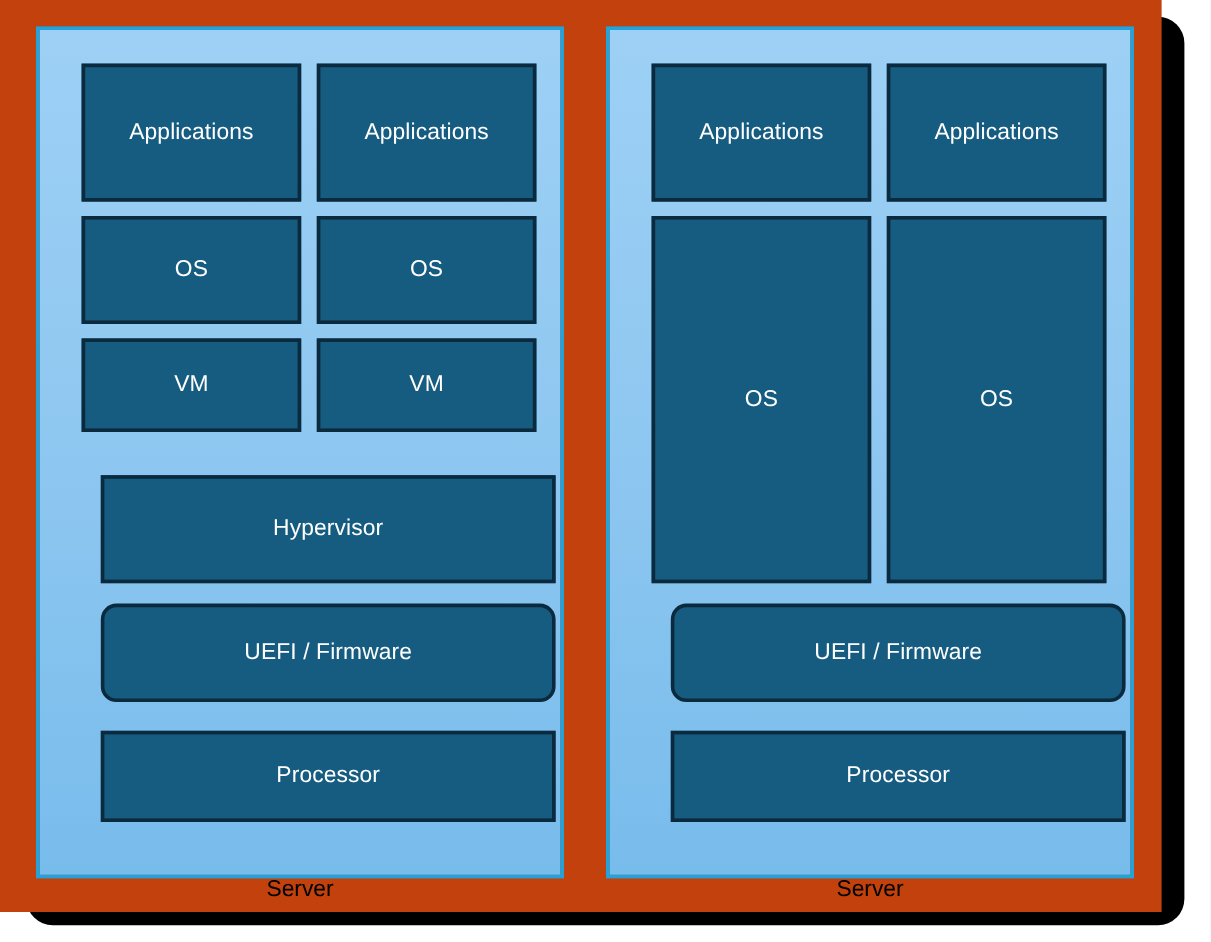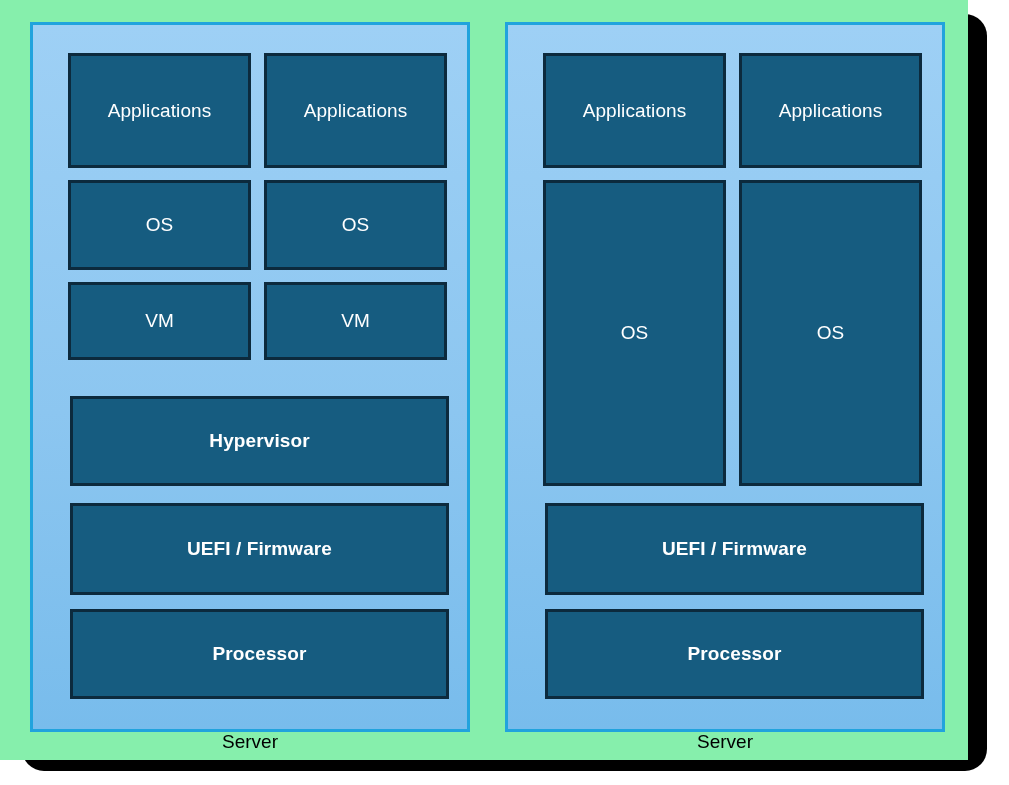--- a/index.html
+++ b/index.html
@@ -28,21 +28,21 @@
     height: 757px;
     background: #000000;
     border-radius: 0 22px 22px 22px;
   }
   .page-sheet {
     position: absolute;
     left: 0px;
     top: 0px;
     width: 968px;
     height: 760px;
-    background: #86efac;
+    background: #c2410c;
   }
 
   
   .server-panel {
     position: absolute;
     box-sizing: border-box;
     background: linear-gradient(180deg, #9ed0f5 0%, #8cc6f0 55%, #78bcec 100%);
     border: 3px solid #21a3dd;
   }
   #panel-virtualized { left: 30px;  top: 22px; width: 440px; height: 710px; }
@@ -63,30 +63,30 @@
     font-size: 19px;
     line-height: 1.15;
     letter-spacing: 0.1px;
     text-align: center;
     white-space: nowrap;
   }
 
   
   .col-left  { left: 35px;  width: 183px; }
   .col-right { left: 231px; width: 183px; }
-  .full-row  { left: 37px;  width: 379px; font-weight: bold; }
+  .full-row  { left: 51px;  width: 379px; }
 
   
   .row-apps       { top: 28px;  height: 115px; }
   .row-os-small   { top: 155px; height: 90px;  }
   .row-vm         { top: 257px; height: 78px;  }
   .row-os-tall    { top: 155px; height: 306px; }
   .row-hypervisor { top: 371px; height: 90px;  }
-  .row-uefi       { top: 478px; height: 92px;  }
-  .row-processor  { top: 584px; height: 90px;  }
+  .row-uefi       { top: 478px; height: 82px; border-radius: 13px;  }
+  .row-processor  { top: 584px; height: 76px;  }
 
   
   .server-caption {
     position: absolute;
     left: 0;
     right: 0;
     top: 686px;
     text-align: center;
     color: #000000;
     font-size: 19px;

